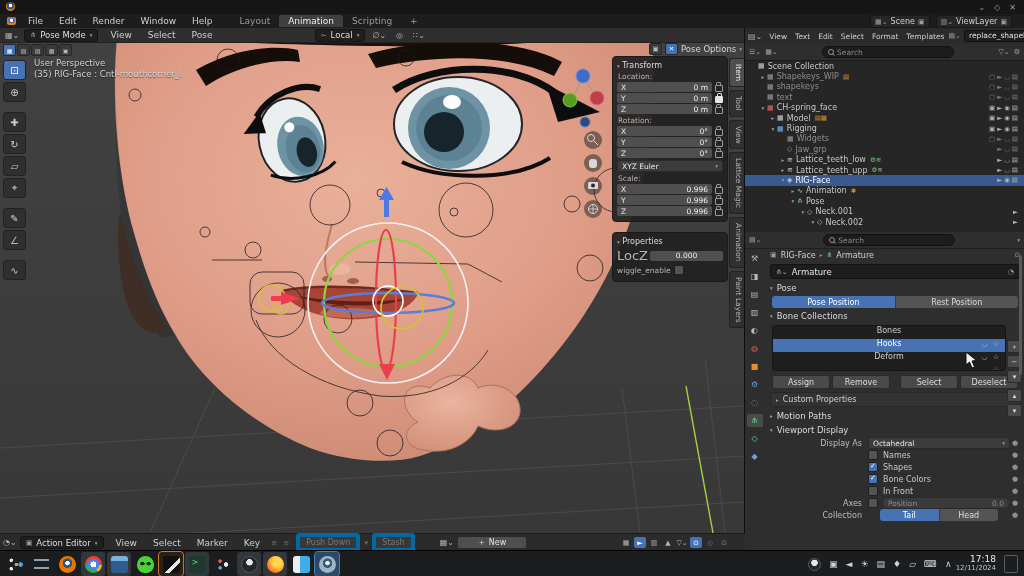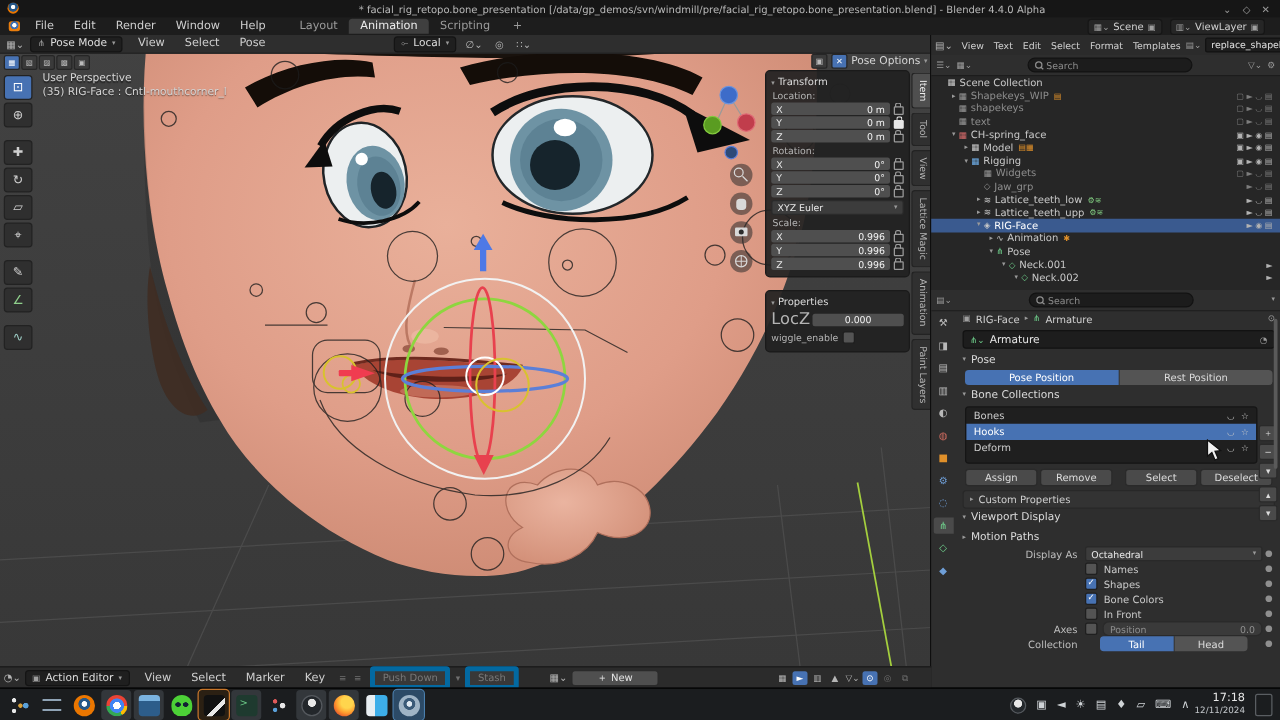--- a/index.html
+++ b/index.html
@@ -104,21 +104,21 @@
   .datablock{display:flex;align-items:center;gap:4px;background:#1d1d1d;border:1px solid #121212;border-radius:3px;
              height:13px;font-size:8.5px;color:#e6e6e6;padding:0 5px;margin:2px 4px;}
   .panelhead{font-size:8.5px;color:#dadada;height:14px;display:flex;align-items:center;gap:4px;padding:0 4px;}
   .caret{font-size:5.5px;color:#9a9a9a;}
   .segpair{display:flex;margin:1px 6px;height:12px;}
   .seg{flex:1;display:flex;align-items:center;justify-content:center;font-size:8px;color:#dcdcdc;background:#545454;}
   .seg.blue{background:#4772b3;color:#fff;}
   .seg:first-child{border-radius:3px 0 0 3px;}
   .seg:last-child{border-radius:0 3px 3px 0;border-left:1px solid #3c3c3c;}
   #bclist{margin:2px 6px 0 6px;width:232px;height:44px;background:#1f1f1f;border:1px solid #151515;border-radius:3px;overflow:hidden;}
-  .bcrow{display:flex;align-items:center;height:13px;font-size:8px;color:#cccccc;padding:0 6px;gap:5px;}
+  .bcrow{display:flex;align-items:center;height:13px;font-size:8px;color:#cccccc;padding:0 6px;gap:5px;flex-direction:column;}
   .bcrow.selected{background:#4772b3;color:#fff;}
   .bcrow .sp{margin-left:auto;font-size:7px;color:#c8c8c8;display:flex;gap:5px;}
   #bcbtns{position:absolute;left:1007px;top:340px;display:flex;flex-direction:column;gap:2px;}
   .tinybtn{width:13px;height:11px;background:#4a4a4a;border:1px solid #2a2a2a;border-radius:2px;color:#ddd;
            font-size:7px;display:flex;align-items:center;justify-content:center;}
   .btnrow{display:flex;gap:2px;margin:4px 6px 0 6px;}
   .btn{flex:1;height:12px;background:#4a4a4a;border:1px solid #2a2a2a;border-radius:3px;color:#ddd;font-size:8px;
        display:flex;align-items:center;justify-content:center;}
   .subpanel{display:flex;align-items:center;gap:4px;height:13px;background:#333333;border:1px solid #282828;
             border-radius:3px;margin:3px 4px 0 4px;font-size:8px;color:#cfcfcf;padding:0 5px;}
@@ -180,21 +180,20 @@
   #cursor{left:965px;top:351px;z-index:99;}
 </style>
 </head>
 <body>
 
 <div id="stage">
 
   <div class="r row" id="titlebar">
     <span class="r" style="left:6px;top:2px;width:9px;height:9px;border-radius:50%;
       background:radial-gradient(circle at 50% 40%,#fff 0 1.5px,#265787 2px 3.5px,#ea7600 4px);"></span>
-    <span class="ttl r" style="left:287px;top:3px;">* facial_rig_retopo.bone_presentation [/data/gp_demos/svn/windmill/pre/facial_rig_retopo.bone_presentation.blend] - Blender 4.4.0 Alpha</span>
     <span class="r row" id="winctl" style="right:8px;top:3px;">
       <span>⌄</span>
       <span>◇</span>
       <span>✕</span>
     </span>
   </div>
 
   <div class="r row" id="menubar">
     <span class="r" style="left:7px;top:3px;width:9px;height:8px;border-radius:2px;
       background:radial-gradient(circle at 50% 40%,#fff 0 1.5px,#3d6fb4 2px 3px,#e87d0d 3.5px);"></span>
@@ -779,27 +778,27 @@
     <div class="btnrow">
       <span class="btn">Assign</span>
       <span class="btn" style="margin-right:8px;">Remove</span>
       <span class="btn">Select</span>
       <span class="btn">Deselect</span>
     </div>
     <div class="subpanel">
         <span class="caret">▸</span>
       <span>Custom Properties</span>
       </div>
+    <div class="panelhead" style="margin-top:2px;">
+        <span class="caret">▸</span>
+      <span>Motion Paths</span>
+      </div>
     <div class="panelhead">
         <span class="caret">▾</span>
       <span>Viewport Display</span>
-      </div>
-    <div class="panelhead" style="margin-top:2px;">
-        <span class="caret">▸</span>
-      <span>Motion Paths</span>
       </div>
     <div class="vdrow">
       <span class="vdlbl">Display As</span>
       <div class="vddd">
         <span>Octahedral</span>
           <span class="caret">▾</span>
         </div>
       <span class="kdot">●</span>
     </div>
     <div>

